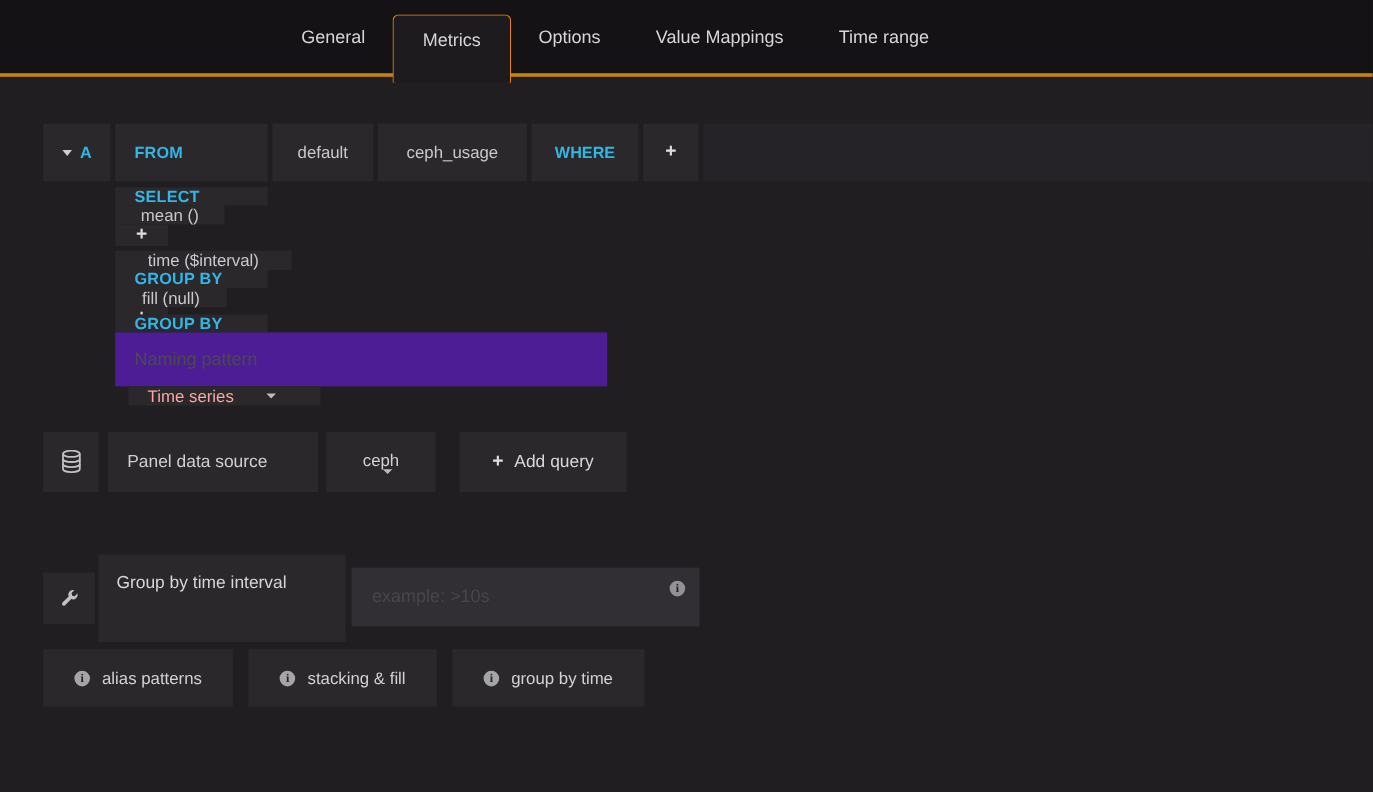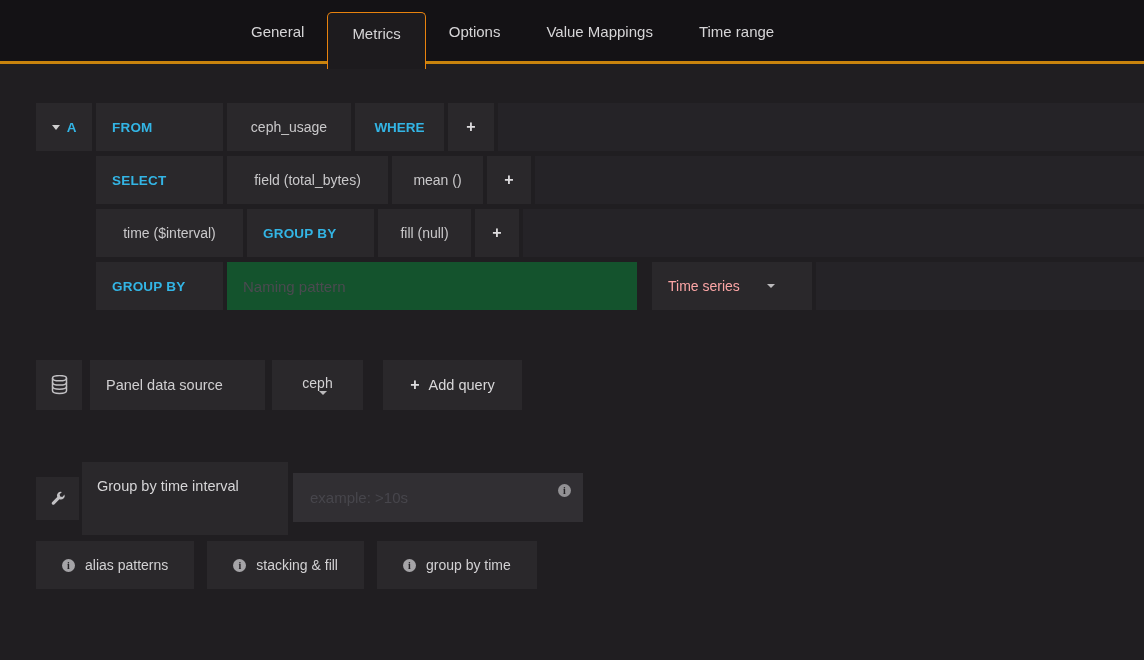--- a/index.html
+++ b/index.html
@@ -16,38 +16,38 @@
   .tabs{position:absolute;left:228px;top:0;height:64px;display:flex;align-items:flex-start;z-index:2;}
   .tab{height:64px;line-height:64px;padding:0 23px;font-size:15px;color:#d6d5d7;cursor:pointer;white-space:nowrap;}
   .tab.active{
     margin-top:12px;height:56px;line-height:42px;background:#1d1b1e;
     border:1px solid #e8820e;border-bottom:none;border-radius:5px 5px 0 0;
     padding:0 24px;
   }
   
   .rows{position:absolute;top:103px;left:36px;right:0;}
   .qrow{display:flex;height:48px;margin-bottom:5px;align-items:stretch;}
-  .qrow.indent{padding-left:60px;}
+  .qrow.indent{padding-left:60px;flex-direction:column;}
   .seg{
     background:#2a282b;margin-right:4px;display:flex;align-items:center;
     padding:0 16px;font-size:14px;color:#c9c8ca;box-sizing:border-box;white-space:nowrap;
   }
   .seg.kw{color:#33b5e5;font-weight:bold;font-size:13.5px;width:127px;letter-spacing:.2px;}
   .seg.kwc{color:#33b5e5;font-weight:bold;font-size:13.5px;justify-content:center;}
   .seg.center{justify-content:center;}
   .seg.plusseg{justify-content:center;padding:0;}
   .plus-glyph{font-size:16px;font-weight:bold;color:#dedddf;}
   .filler{flex:1;background:#252327;}
   .refseg{width:56px;justify-content:center;padding:0;gap:7px;}
   .refletter{color:#33b5e5;font-weight:bold;font-size:13.5px;}
   .caret-down{width:0;height:0;border-left:4px solid transparent;border-right:4px solid transparent;border-top:5px solid #cfcecf;display:inline-block;}
   .caret-sm{width:0;height:0;border-left:4px solid transparent;border-right:4px solid transparent;border-top:4px solid #bbbabc;display:inline-block;margin-left:10px;}
   input.alias{
-    width:410px;margin-right:4px;background:#14532d;border:none;outline:none;
-    color:#c9c8ca;font-size:15px;padding:0 16px;box-sizing:border-box;
+    width:410px;margin-right:4px;background:#4c1d95;border:none;outline:none;
+    color:#c9c8ca;font-size:15px;padding:14px 16px;box-sizing:border-box;
     font-family:"Liberation Sans", sans-serif;
   }
   input.alias::placeholder{color:#4b4a50;}
   .fmt-label{width:93px;margin-left:3px;}
   .fmt-dd{width:160px;margin-left:11px;color:#fca5a5;gap:17px;}
   
   .dsbar{position:absolute;top:360px;left:36px;display:flex;height:50px;align-items:stretch;}
   .dsbar .seg{margin-right:0;}
   .ds-icon{width:46px;justify-content:center;padding:0;}
   .ds-label{width:175px;margin-left:8px !important;font-size:14.5px;color:#d0cfd1;}
@@ -93,31 +93,31 @@
 </div>
 
 <div class="rows">
 
   <div class="qrow">
     <div class="seg refseg">
       <span class="caret-down"></span>
       <span class="refletter">A</span>
     </div>
     <div class="seg kw">FROM</div>
+    <div class="seg center" style="width:84px">default</div>
     <div class="seg center" style="width:124px">ceph_usage</div>
     <div class="seg kwc" style="width:89px">WHERE</div>
     <div class="seg plusseg" style="width:46px">
       <span class="plus-glyph">+</span>
     </div>
     <div class="filler"></div>
   </div>
 
   <div class="qrow indent">
     <div class="seg kw">SELECT</div>
-    <div class="seg center" style="width:161px">field (total_bytes)</div>
     <div class="seg center" style="width:91px">mean ()</div>
     <div class="seg plusseg" style="width:44px">
       <span class="plus-glyph">+</span>
     </div>
     <div class="filler"></div>
   </div>
 
   <div class="qrow indent">
     <div class="seg center" style="width:147px">time ($interval)</div>
     <div class="seg kw">GROUP BY</div>

